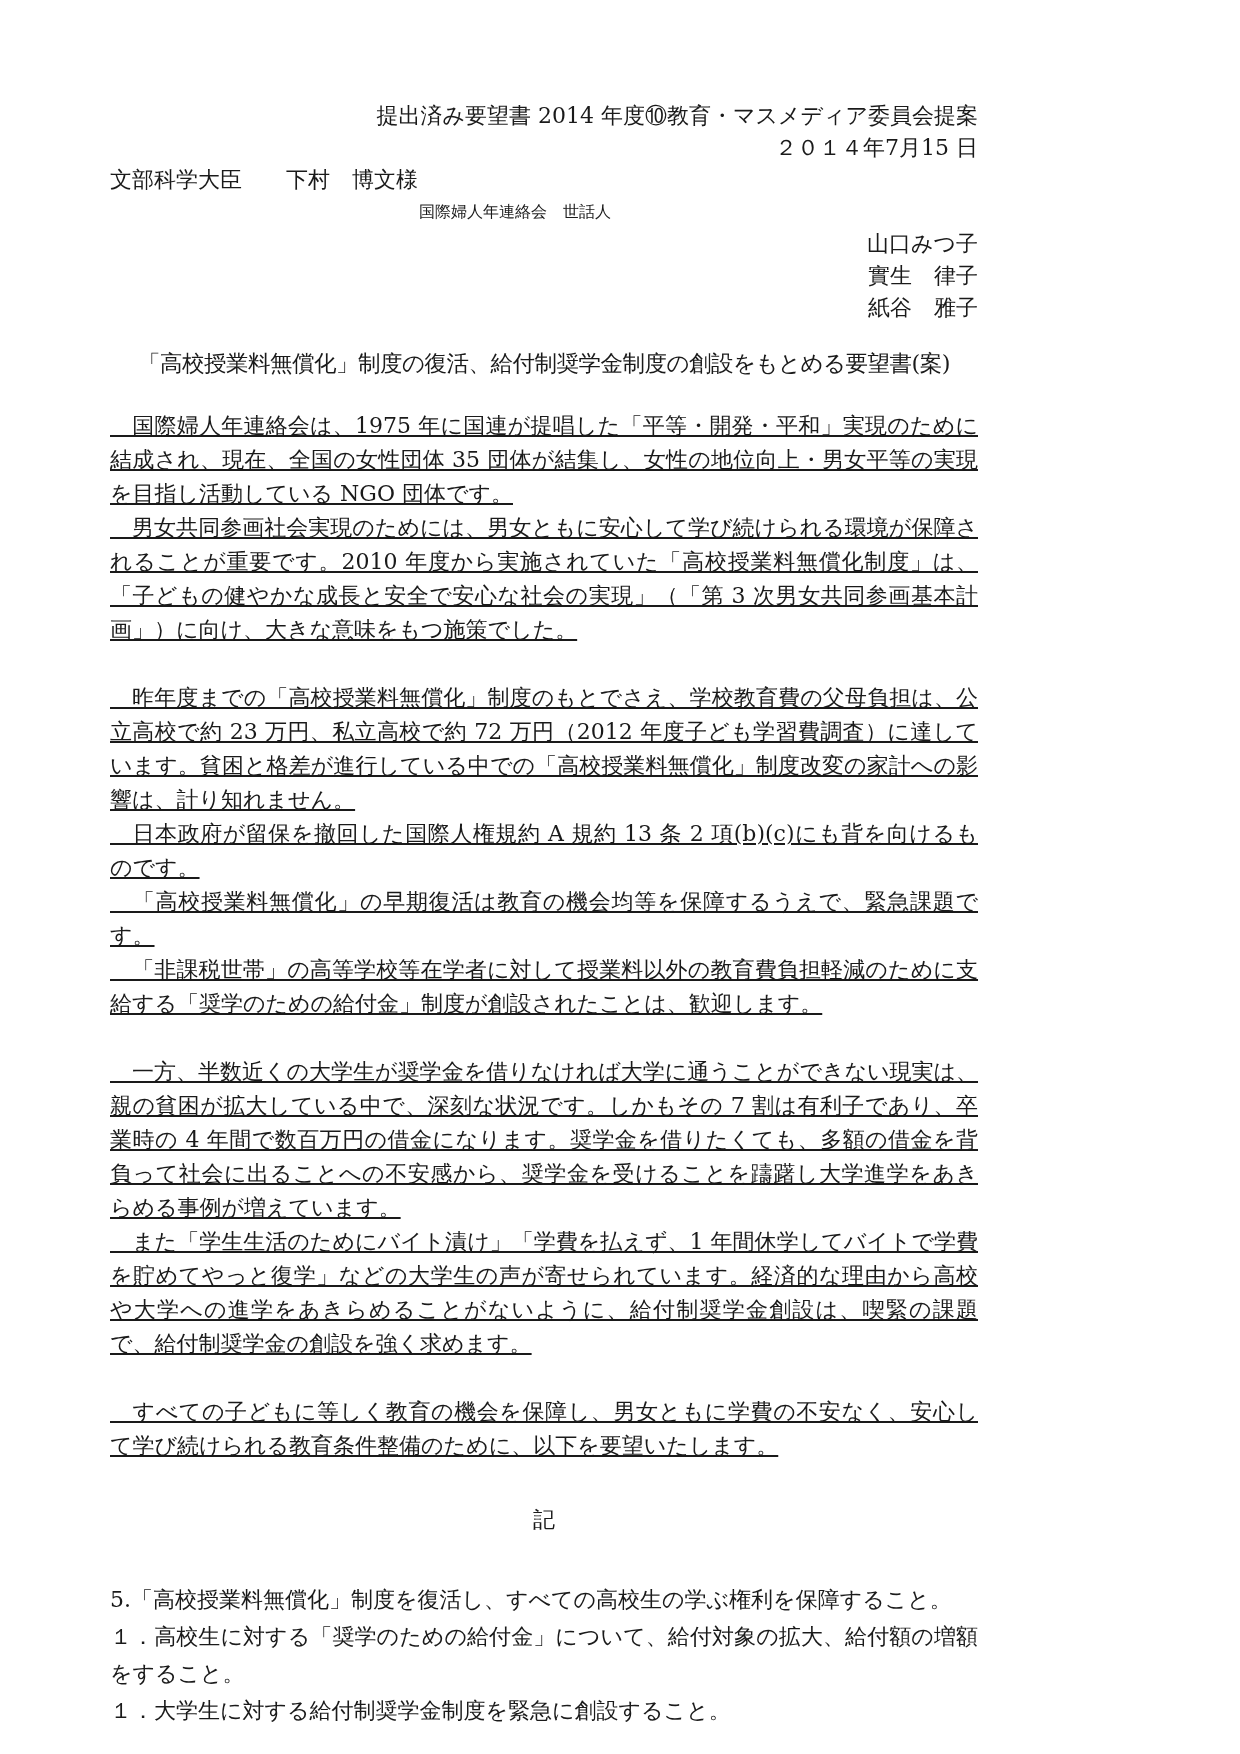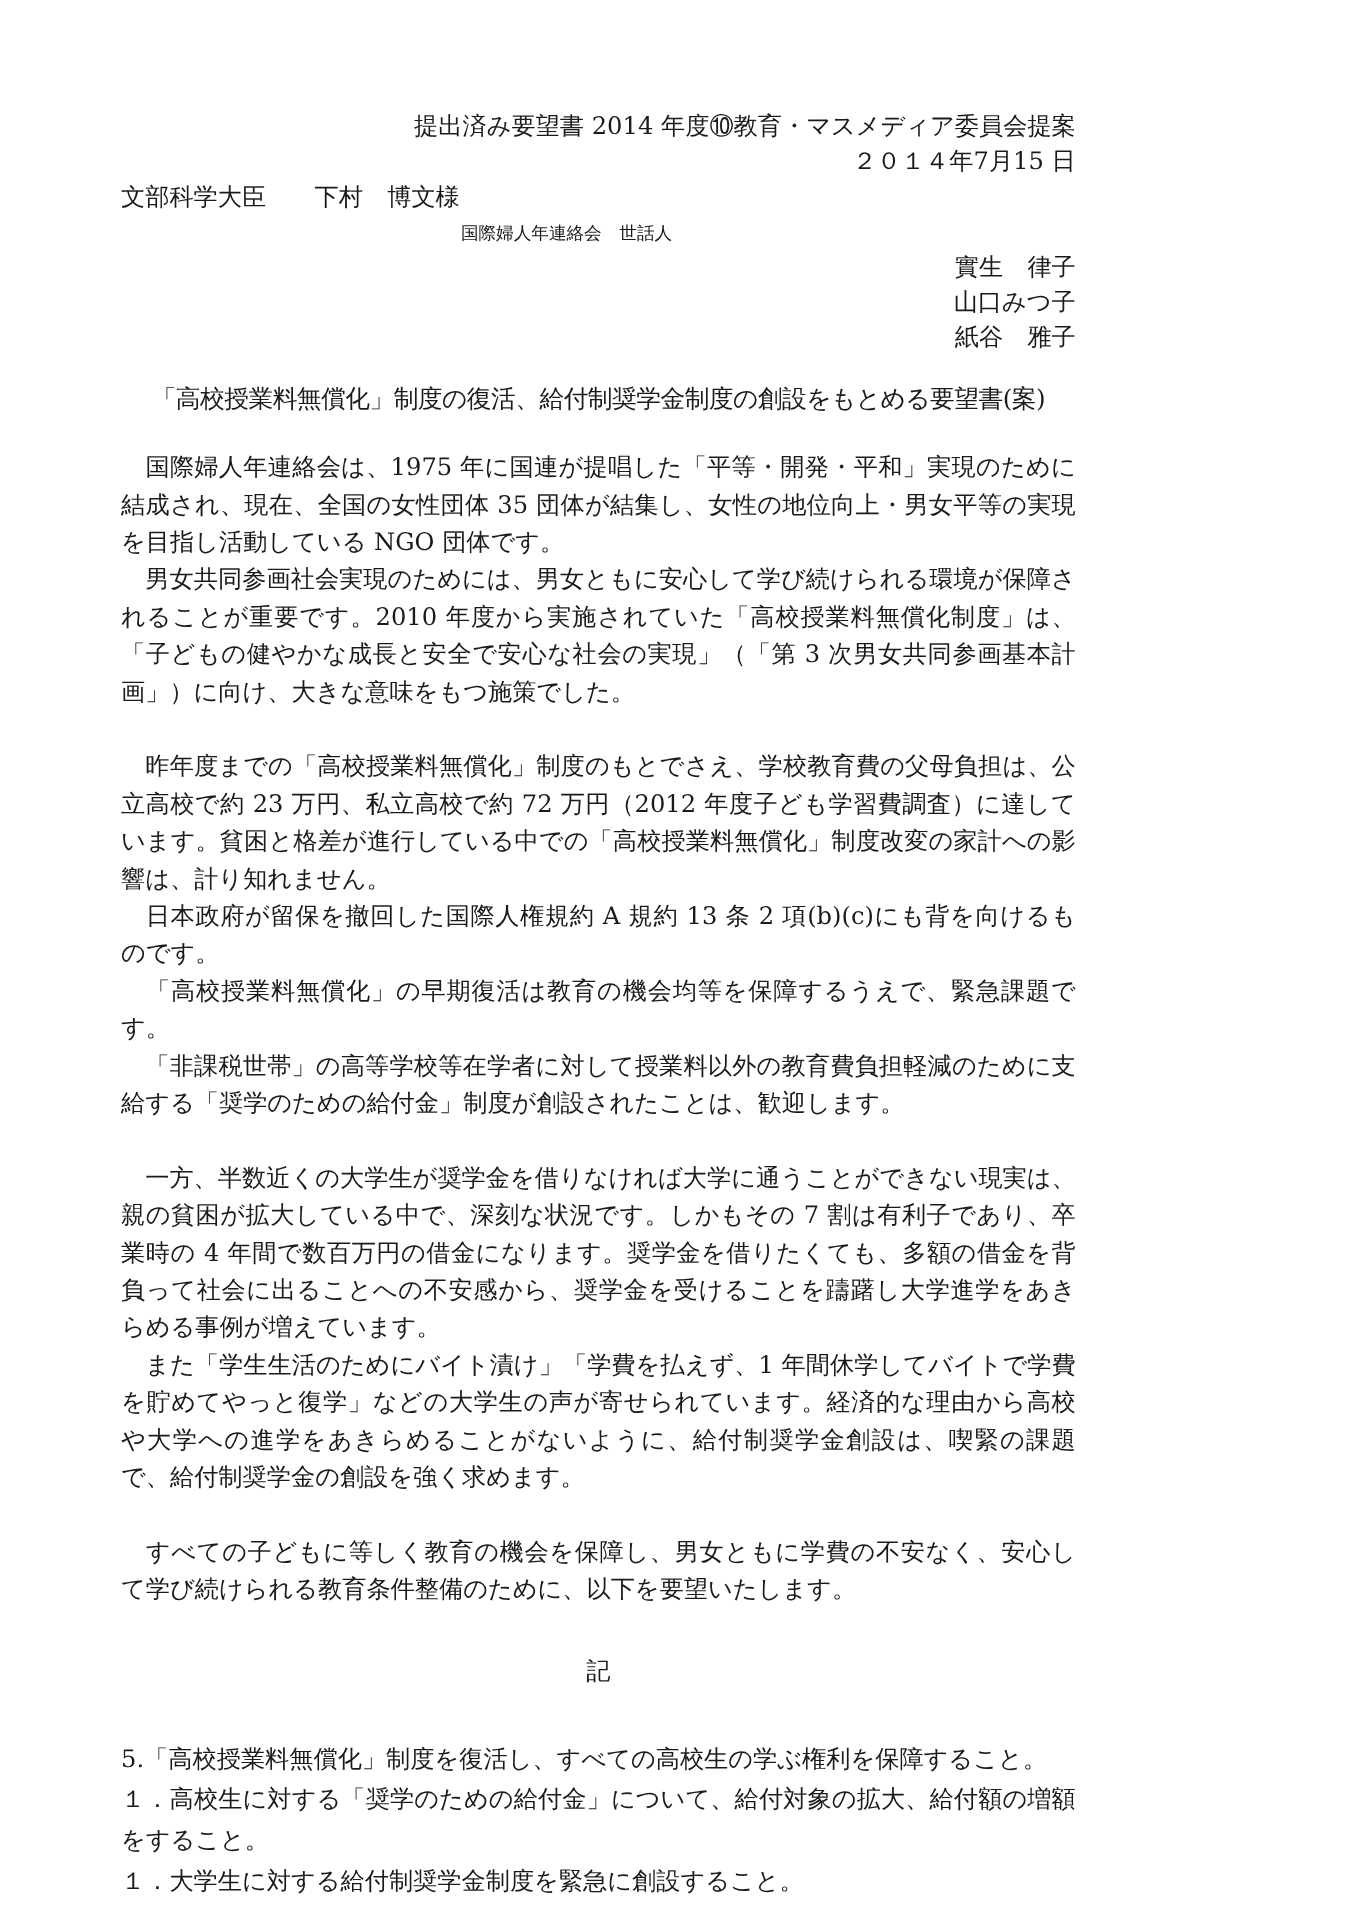--- a/index.html
+++ b/index.html
@@ -54,20 +54,21 @@
   .doc-title {
     text-align: center;
     font-size: 22.5px;
     line-height: 32px;
     margin-top: 23px;
     letter-spacing: -0.5px;
     white-space: pre-wrap;
   }
   .body-block {
     margin-top: 30px;
+    text-decoration: underline;
   }
   .para {
     font-size: 22px;
     line-height: 34px;
     text-align: justify;
     white-space: pre-wrap;
     margin: 0;
   }
   .para.gap {
     margin-top: 34px;
@@ -91,22 +92,22 @@
 <body>
 
 <div class="page">
 
   <div class="hdr-note">提出済み要望書 2014 年度⑩教育・マスメディア委員会提案</div>
   <div class="hdr-date">２０１４年7月15 日</div>
   <div class="addressee">文部科学大臣　　下村　博文様</div>
   <div class="org-line">国際婦人年連絡会　世話人</div>
 
   <div>
+    <div class="signatory">山口みつ子</div>
     <div class="signatory">實生　律子</div>
-    <div class="signatory">山口みつ子</div>
     <div class="signatory">紙谷　雅子</div>
   </div>
 
   <div class="doc-title">「高校授業料無償化」制度の復活、給付制奨学金制度の創設をもとめる要望書(案)</div>
 
   <div class="body-block">
     <p class="para">　国際婦人年連絡会は、1975 年に国連が提唱した「平等・開発・平和」実現のために結成され、現在、全国の女性団体 35 団体が結集し、女性の地位向上・男女平等の実現を目指し活動している NGO 団体です。</p>
     <p class="para">　男女共同参画社会実現のためには、男女ともに安心して学び続けられる環境が保障されることが重要です。2010 年度から実施されていた「高校授業料無償化制度」は、「子どもの健やかな成長と安全で安心な社会の実現」（「第 3 次男女共同参画基本計画」）に向け、大きな意味をもつ施策でした。</p>
     <p class="para gap">　昨年度までの「高校授業料無償化」制度のもとでさえ、学校教育費の父母負担は、公立高校で約 23 万円、私立高校で約 72 万円（2012 年度子ども学習費調査）に達しています。貧困と格差が進行している中での「高校授業料無償化」制度改変の家計への影響は、計り知れません。</p>
     <p class="para">　日本政府が留保を撤回した国際人権規約 A 規約 13 条 2 項(b)(c)にも背を向けるものです。</p>

